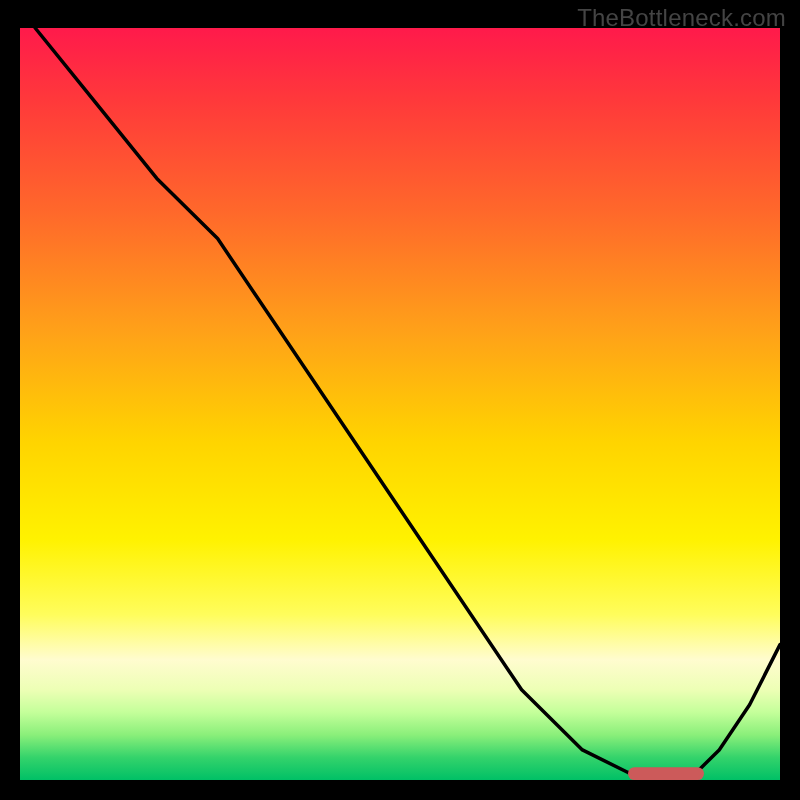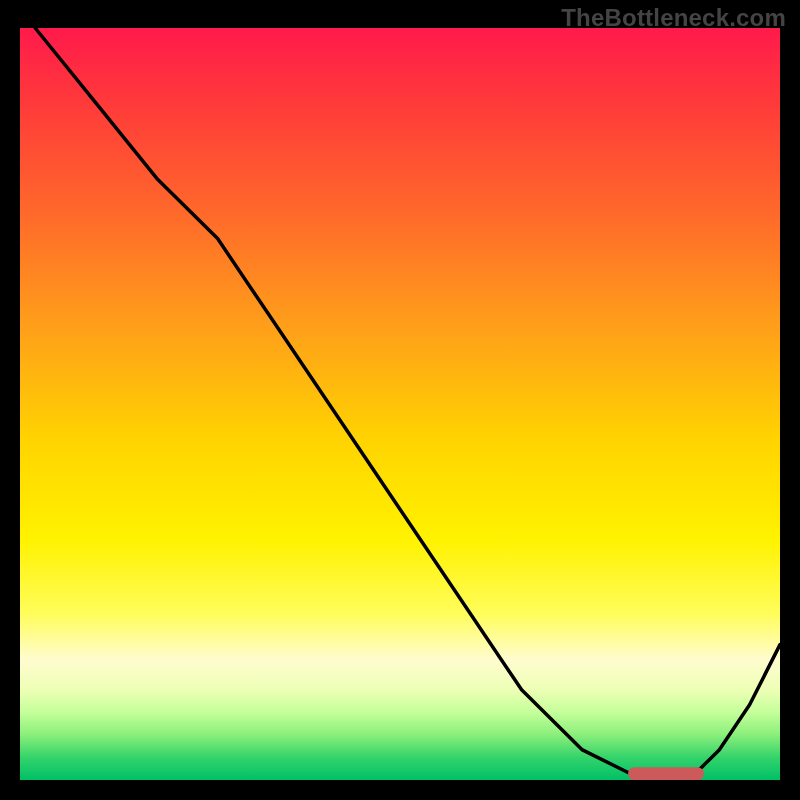--- a/index.html
+++ b/index.html
@@ -37,21 +37,21 @@
       #8aef7a 94%,
       #34d36b 97%,
       #00c066 100%
     );
   }
   .watermark {
     position: absolute;
     top: 4px;
     right: 14px;
     font-size: 24px;
-    font-weight: 700;
+    font-weight: 400;
     color: #444;
     letter-spacing: 0.2px;
   }
   svg.overlay {
     position: absolute;
     left: 0; top: 0;
     width: 800px;
     height: 800px;
     pointer-events: none;
   }

